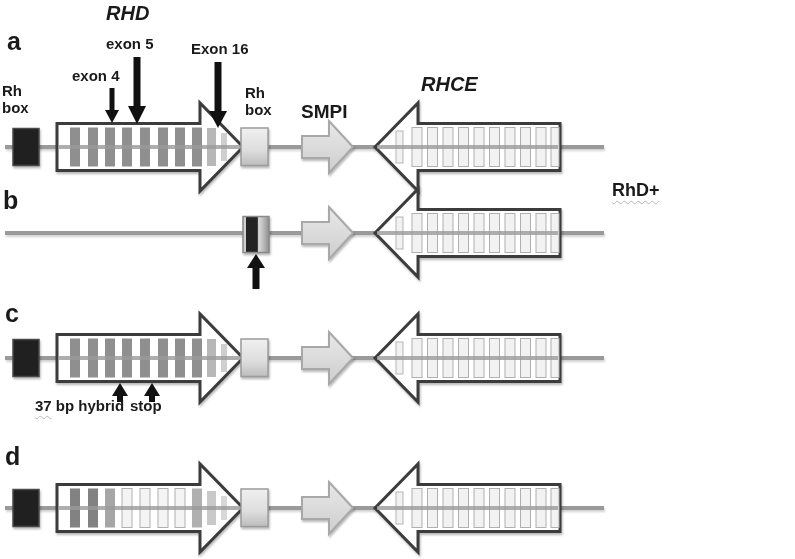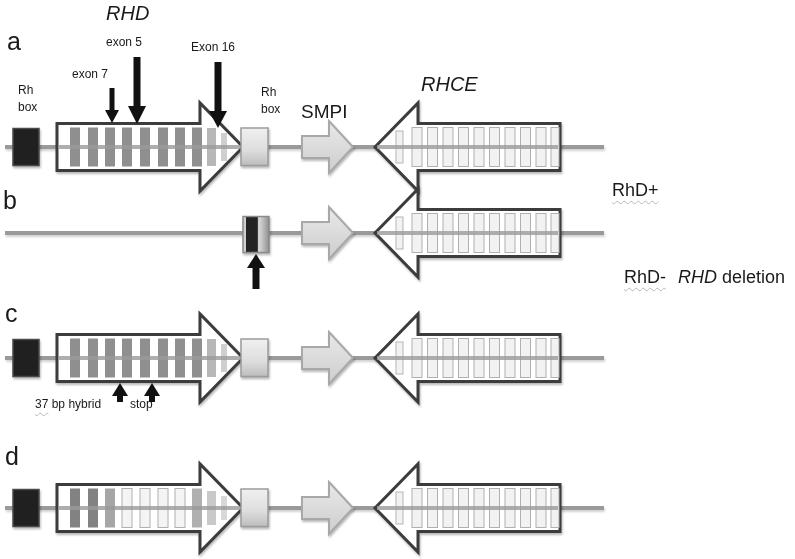--- a/index.html
+++ b/index.html
@@ -1,27 +1,27 @@
 <!DOCTYPE html>
 <html><head>
 <meta charset="utf-8">
 <style>
   html,body{margin:0;padding:0;background:#fff;}
   #fig{position:relative;width:795px;height:559px;background:#fff;overflow:hidden;
        font-family:"Liberation Sans",sans-serif;color:#1a1a1a;}
   #shapes{position:absolute;left:0;top:0;}
-  .txt{position:absolute;font-weight:normal;white-space:nowrap;line-height:1.1;}
+  .txt{position:absolute;font-weight:bold;white-space:nowrap;line-height:1.1;}
   .panel-letter{font-size:25px;}
   .gene-title{font-size:20px;font-style:italic;}
-  .small-lbl{font-size:12px;}
+  .small-lbl{font-size:15px;}
   .med-lbl{font-size:19px;}
   .row-label{font-size:18px;margin-top:47px;}
   .row-label .gene{font-style:italic;margin-left:12px;}
   .row-label sup{font-size:12px;font-style:italic;}
-  .two-line{line-height:17px;margin-left:16px;}
+  .two-line{line-height:17px;}
   .wavy{text-decoration:underline;text-decoration-style:wavy;
         text-decoration-color:#b9b9b9;text-decoration-thickness:1px;
         text-underline-offset:4px;}
   .sh{filter:drop-shadow(1px 2px 1px rgba(0,0,0,0.28));}
   .shl{filter:drop-shadow(1px 2px 1px rgba(0,0,0,0.18));}
 </style>
 </head>
 <body>
 
 <div id="fig">
@@ -164,42 +164,39 @@
     <use href="#gRhdCeD" y="508" class="sh"></use>
     <use href="#gLight" y="508" class="sh"></use>
     <use href="#gSmpi" y="508" class="sh"></use>
     <use href="#gRhce" y="508" class="sh"></use>
   </svg>
 
   <div class="txt panel-letter" style="left:7px;top:28px">a</div>
   <div class="txt gene-title" style="left:106px;top:2px">RHD</div>
   <div class="txt small-lbl" style="left:106px;top:36px">exon 5</div>
   <div class="txt small-lbl" style="left:191px;top:41px">Exon 16</div>
-  <div class="txt small-lbl" style="left:72px;top:68px">exon 7</div>
+  <div class="txt small-lbl" style="left:72px;top:68px">exon 4</div>
 
   <div class="txt small-lbl two-line" style="left:2px;top:82px">
     <div>Rh</div>
     <div>box</div>
   </div>
   <div class="txt small-lbl two-line" style="left:245px;top:84px">
     <div>Rh</div>
     <div>box</div>
   </div>
 
   <div class="txt med-lbl" style="left:301px;top:102px">SMPI</div>
   <div class="txt gene-title" style="left:421px;top:73px">RHCE</div>
 
   <div class="txt row-label" style="left:612px;top:134px">
     <span class="wavy">RhD+</span>
   </div>
 
   <div class="txt panel-letter" style="left:3px;top:187px">b</div>
-  <div class="txt row-label" style="left:624px;top:221px">
-    <span class="wavy">RhD-</span><span class="gene">RHD</span><span> deletion</span>
-  </div>
 
   <div class="txt panel-letter" style="left:5px;top:300px">c</div>
   <div class="txt small-lbl" style="left:35px;top:398px">
     <span class="wavy">37</span><span> bp hybrid</span>
   </div>
   <div class="txt small-lbl" style="left:130px;top:398px">stop</div>
 
   <div class="txt panel-letter" style="left:5px;top:443px">d</div>
 
 </div>

